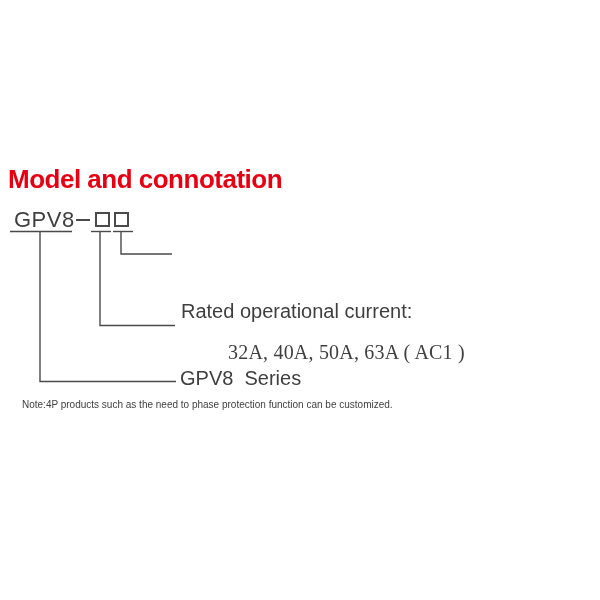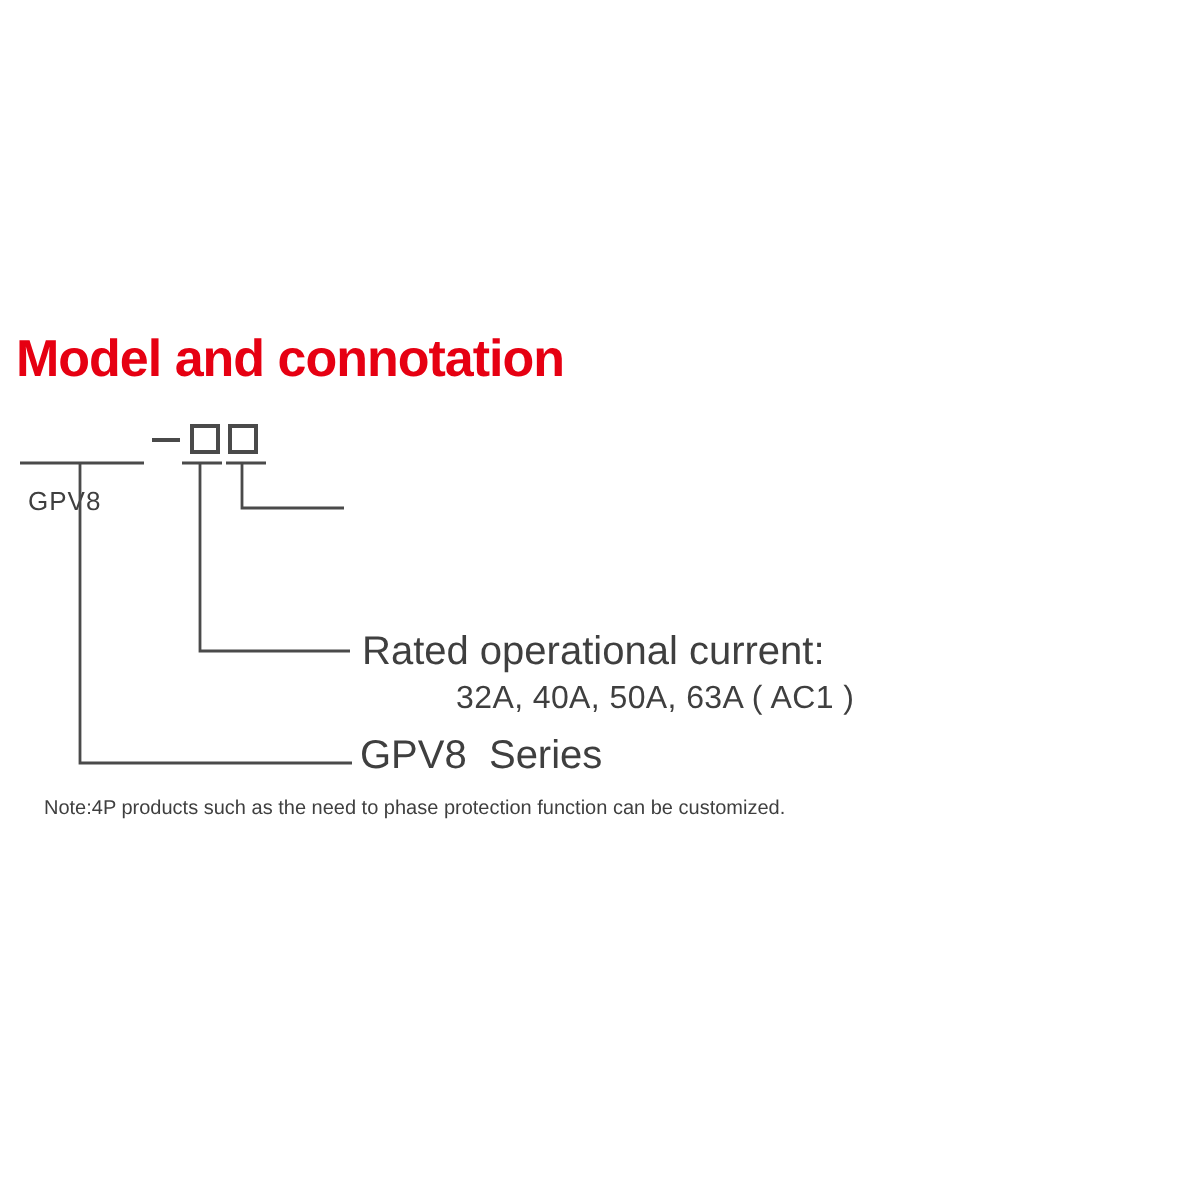--- a/index.html
+++ b/index.html
@@ -24,25 +24,24 @@
     font-size: 26px;
     font-weight: bold;
     letter-spacing: -0.5px;
     line-height: 1.2;
     white-space: nowrap;
   }
 
   .model-prefix {
     left: 14px;
     top: 207px;
-    font-size: 13px;
+    font-size: 22px;
     line-height: 1.2;
     letter-spacing: 0.5px;
     white-space: nowrap;
-    margin-top: 36px;
   }
 
   .code-box {
     width: 11px;
     height: 11px;
     border: 2px solid #4a4a4a;
     background: #ffffff;
     top: 212px;
   }
   .code-box.b1 { left: 95px; }
@@ -61,37 +60,38 @@
     fill: none;
   }
   svg.lines line.dash { stroke-width: 2; }
 
   .branch-label {
     font-size: 20px;
     line-height: 1.2;
     white-space: nowrap;
   }
   .label-incoming { left: 183px; top: 240px; }
-  .label-rated    { left: 181px; top: 314px; }
+  .label-rated    { left: 181px; top: 299px; }
   .label-series   { left: 180px; top: 366px; white-space: pre; }
 
   .sub-lines {
     left: 225px;
     top: 272px;
     font-size: 15px;
     line-height: 15.5px;
     white-space: nowrap;
   }
   .values-line {
     left: 228px;
     top: 340px;
-    font-size: 16px;
+    font-size: 20px;
     line-height: 1.2;
     letter-spacing: 0.2px;
     white-space: nowrap;
+    font-family: Liberation Serif, serif;
   }
   .note {
     left: 22px;
     top: 399px;
     font-size: 10px;
     line-height: 1.2;
     white-space: nowrap;
   }
 </style>
 </head>

